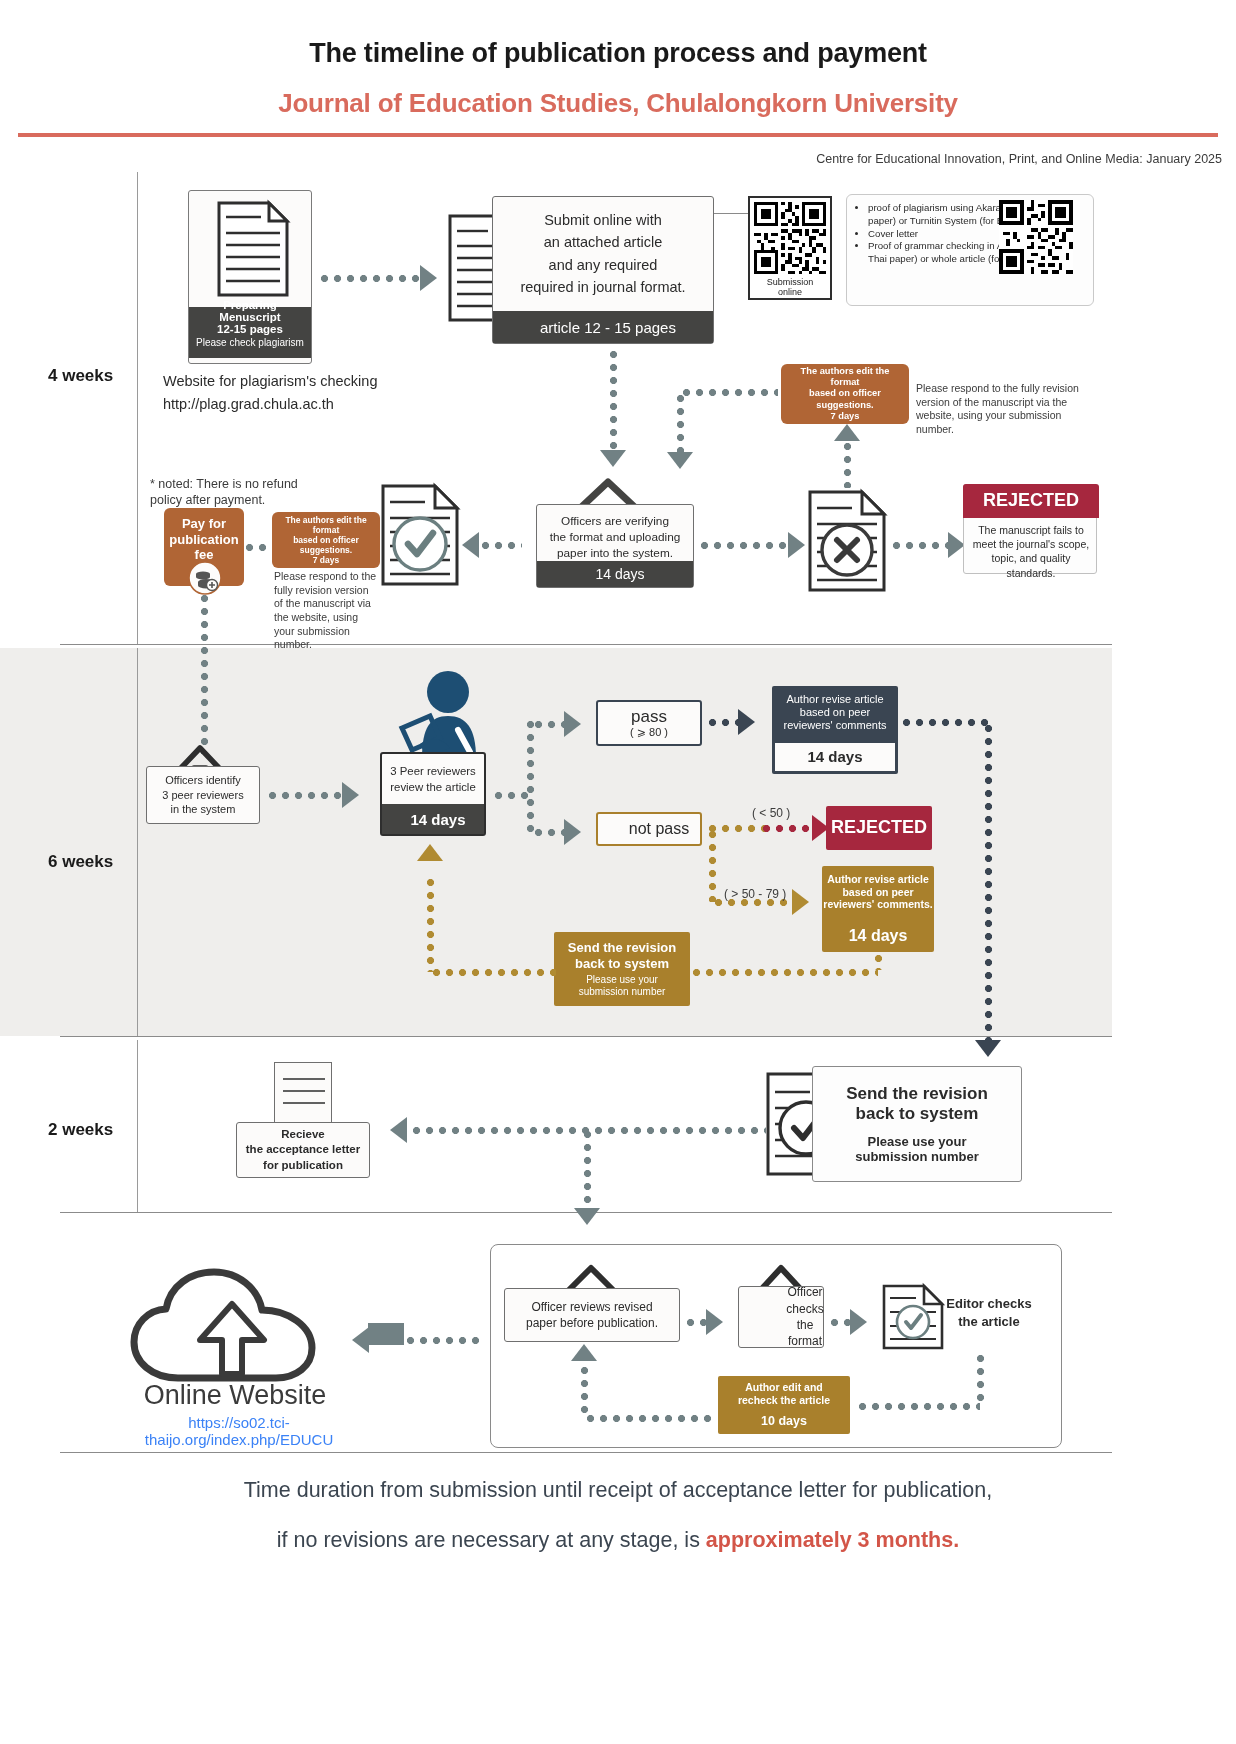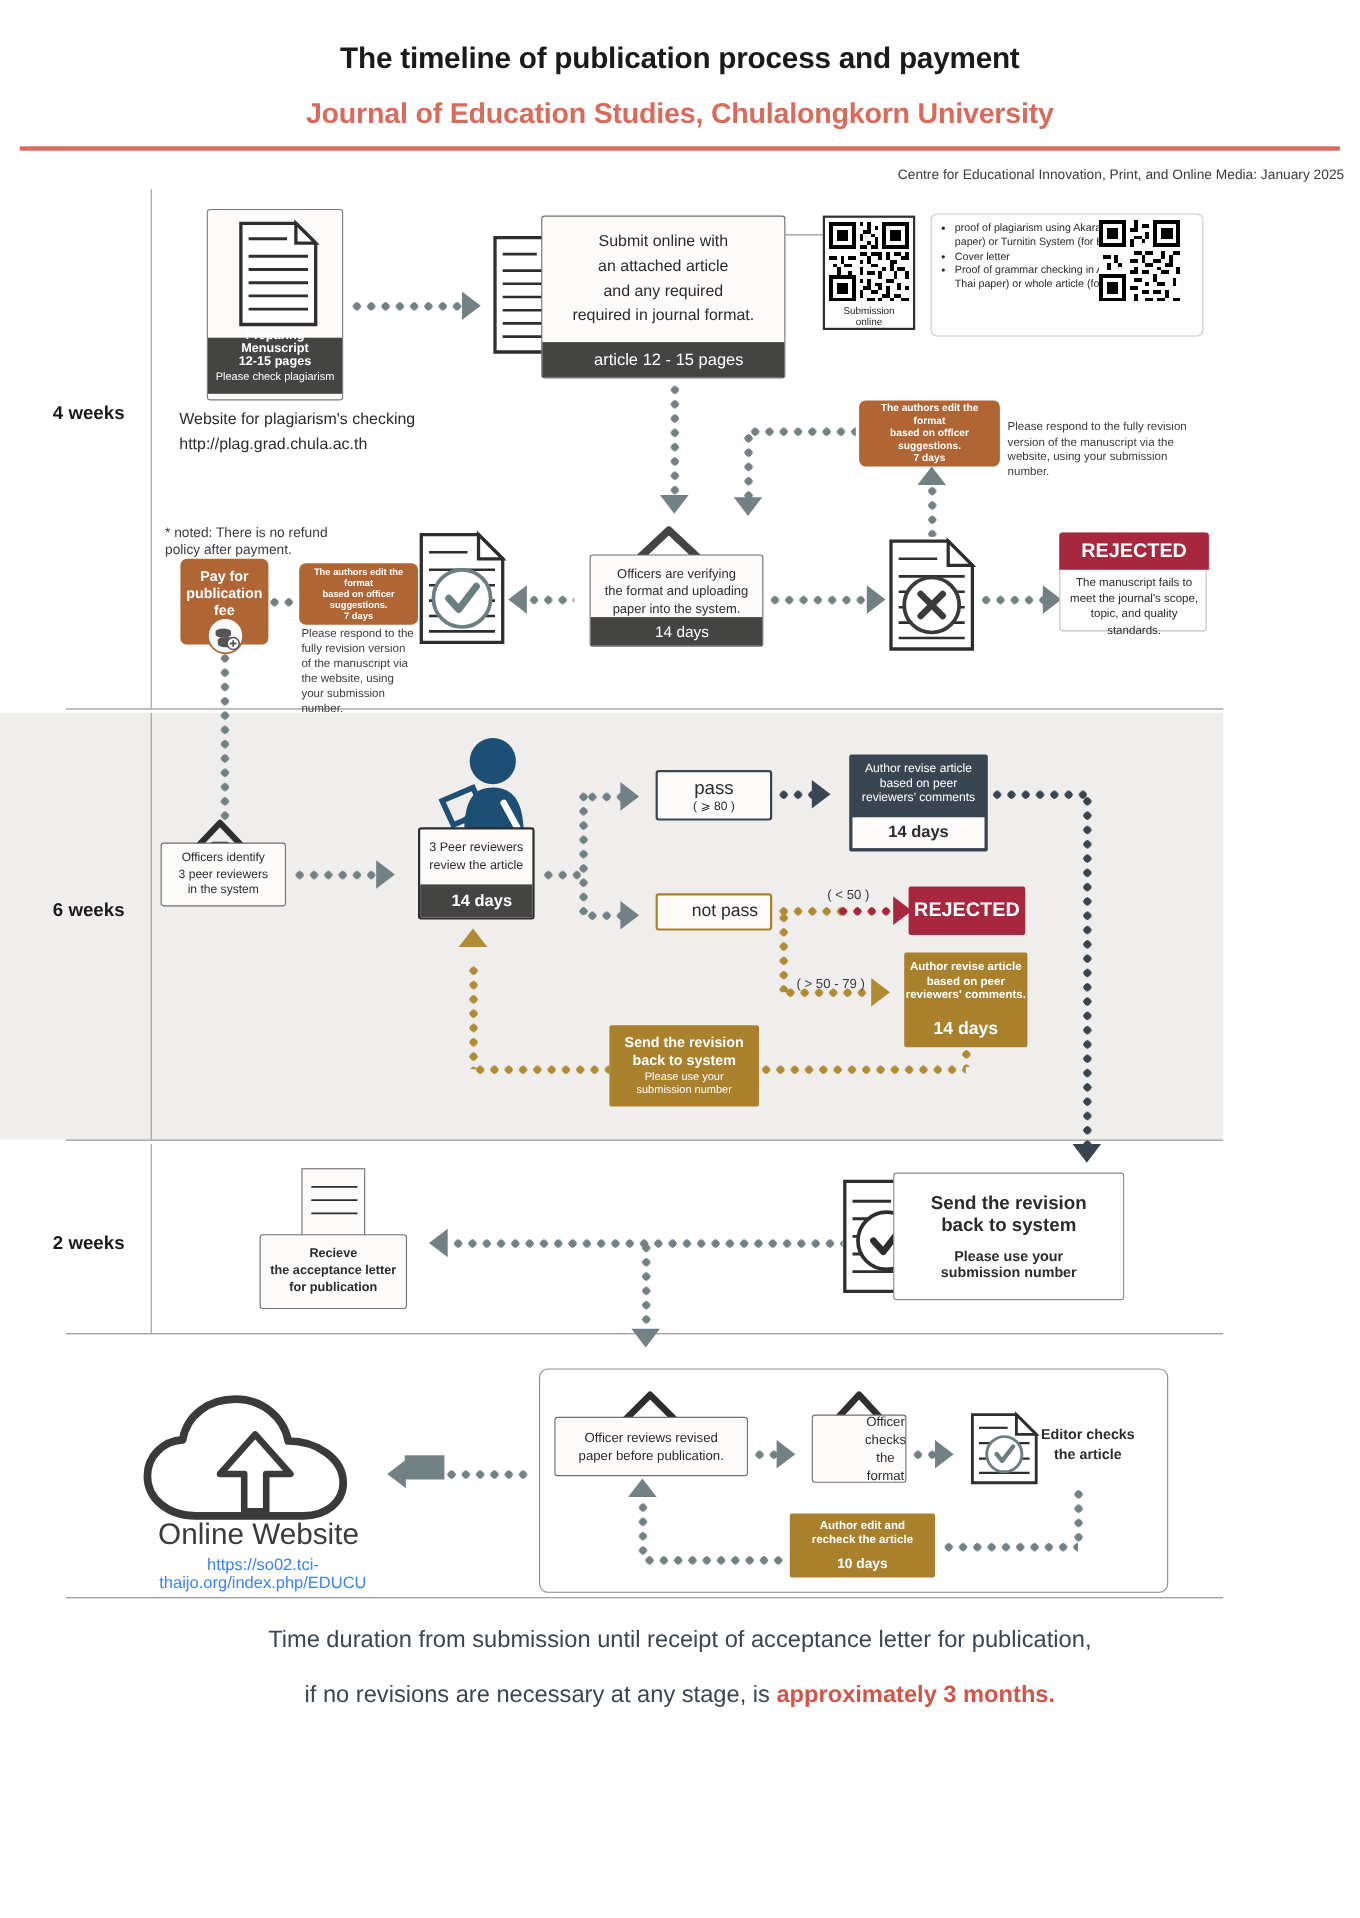--- a/index.html
+++ b/index.html
@@ -108,21 +108,21 @@
 <div class="band-grey" style="top:648px;height:388px;width:1112px;"></div>
 <div class="hline" style="top:644px;left:60px;width:1052px;"></div>
 <div class="hline" style="top:1036px;left:60px;width:1052px;"></div>
 <div class="hline" style="top:1212px;left:60px;width:1052px;"></div>
 <div class="hline" style="top:1452px;left:60px;width:1052px;"></div>
 <div class="vline" style="top:172px;left:137px;height:472px;"></div>
 <div class="vline" style="top:648px;left:137px;height:388px;"></div>
 <div class="vline" style="top:1040px;left:137px;height:172px;"></div>
 
 <div class="weeklabel" style="top:366px;left:48px;">4 weeks</div>
-<div class="weeklabel" style="top:818px;left:48px;">6 weeks</div>
+<div class="weeklabel" style="top:852px;left:48px;">6 weeks</div>
 <div class="weeklabel" style="top:1120px;left:48px;">2 weeks</div>
 
 <div class="box" style="top:190px;left:188px;width:124px;height:174px;padding:0;justify-content:flex-start;border-color:#7a7a7a;">
   <div style="position:relative;width:100%;height:116px;">
     <svg width="124" height="116" viewBox="0 0 124 116">
       <path d="M30 12 H80 L98 30 V104 H30 Z" fill="#ffffff" stroke="#2e2e2e" stroke-width="3"></path>
       <path d="M80 12 L80 30 L98 30 Z" fill="#ffffff" stroke="#2e2e2e" stroke-width="3"></path>
       <g stroke="#2e2e2e" stroke-width="2.6">
         <line x1="37" y1="26" x2="72" y2="26"></line>
         <line x1="37" y1="42" x2="91" y2="42"></line>
@@ -569,21 +569,21 @@
 
 <div style="position:absolute;top:1062px;left:274px;width:58px;height:62px;background:#fcfbfa;border:1px solid #6f6f6f;">
   <svg width="58" height="62" viewBox="0 0 58 62">
     <g stroke="#2e2e2e" stroke-width="1.6">
       <line x1="8" y1="16" x2="50" y2="16"></line>
       <line x1="8" y1="28" x2="50" y2="28"></line>
       <line x1="8" y1="40" x2="50" y2="40"></line>
     </g>
   </svg>
 </div>
-<div class="box" style="top:1122px;left:236px;width:134px;height:68px;border-color:#6f6f6f;">
+<div class="box" style="top:1122px;left:236px;width:134px;height:56px;border-color:#6f6f6f;">
   <div class="txt" style="font-size:11.5px;line-height:1.34;font-weight:bold;">
     <div>Recieve</div>
     <div>the acceptance letter</div>
     <div>for publication</div>
   </div>
 </div>
 
 <div class="dots v gry" style="top:1128px;left:581px;height:82px;"></div>
 <div class="arr d gry" style="top:1208px;left:574px;"></div>
 

